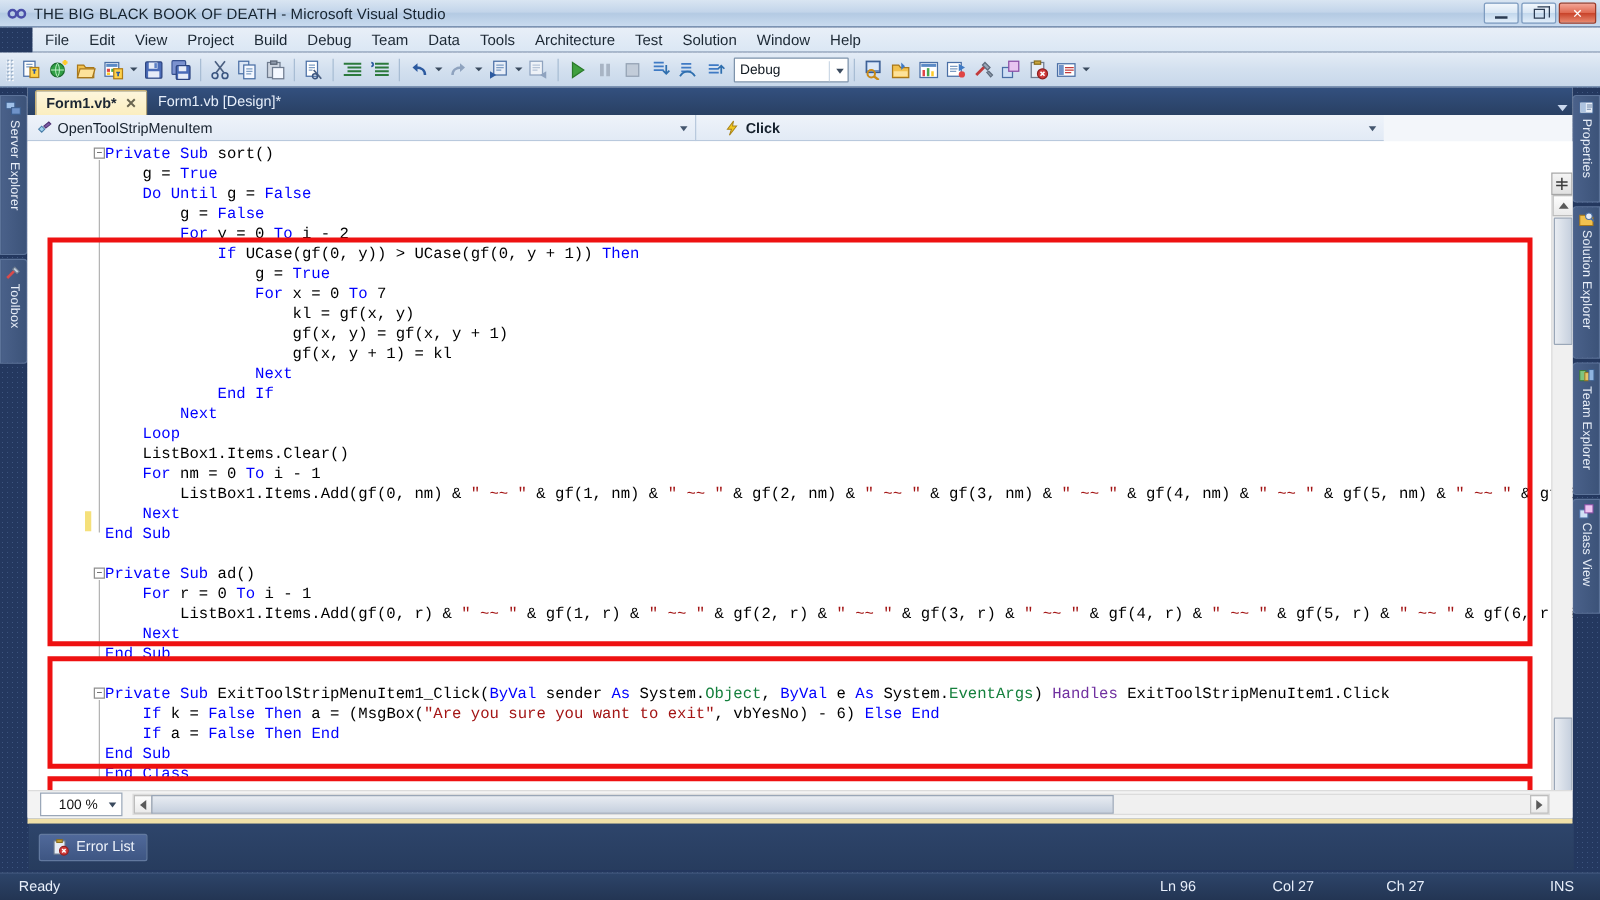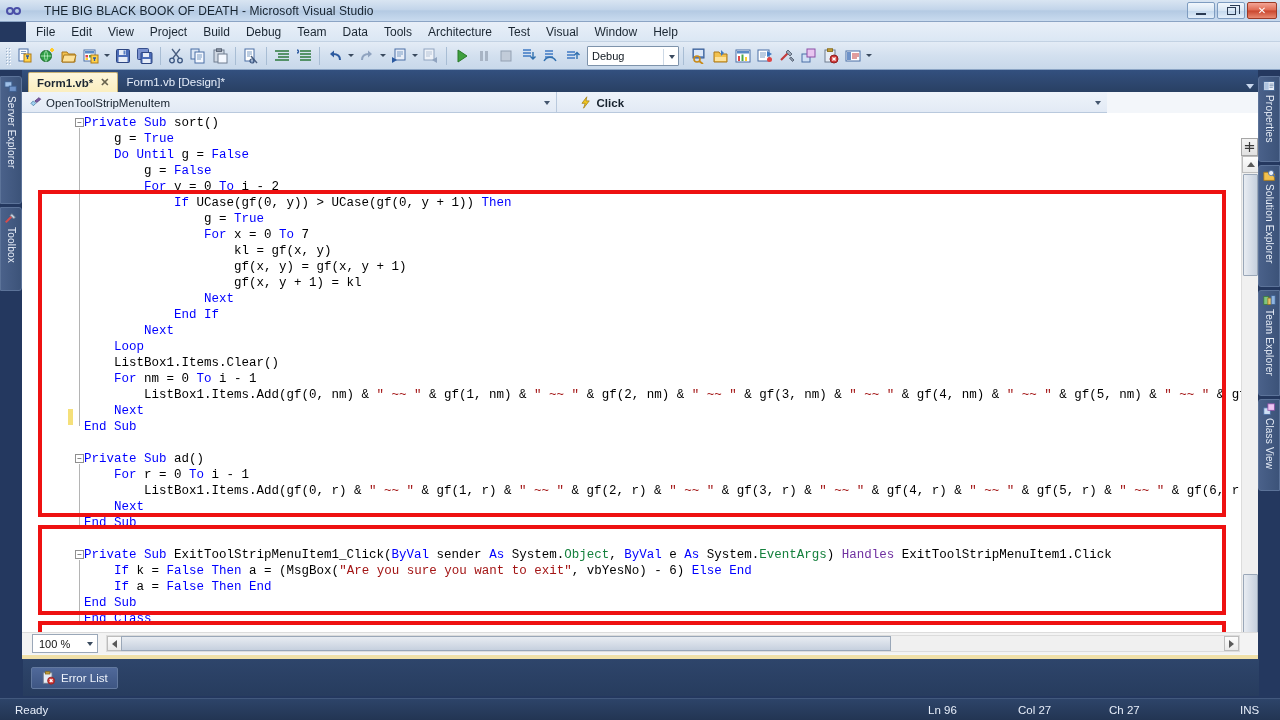--- a/index.html
+++ b/index.html
@@ -19,21 +19,21 @@
     background: linear-gradient(180deg,#d9e5f2 0%,#c3d5ea 45%,#b4cae3 52%,#c9dbef 100%);
     border-bottom: 1px solid #8ba4c4;
     display:flex; align-items:center;
   }
   .vs-logo { width:22px; height:16px; margin-left:5px; position:relative; }
   .vs-logo .loop { position:absolute; top:4px; width:8px; height:8px;
     border:2px solid #4a4fa8; border-radius:50%; }
   .vs-logo .loop.l { left:1px; }
   .vs-logo .loop.r { left:8px; }
   .title-text {
-    font-size:12px; color:#16232f; margin-left:17px; font-weight:400;
+    font-size:12px; color:#16232f; margin-left:0; font-weight:400;
     white-space:nowrap; letter-spacing:.1px;
   }
   .win-btns { position:absolute; right:3px; top:2px; display:flex; gap:2px; }
   .win-btn {
     width:28px; height:17px; border:1px solid #7e9cc0; border-radius:2px;
     background: linear-gradient(180deg,#f2f7fc 0%,#d8e6f4 50%,#c2d7ec 51%,#e2eefa 100%);
     display:flex; align-items:center; justify-content:center;
     font-size:10px; color:#233; position:relative;
   }
   .win-btn.close {
@@ -197,21 +197,21 @@
   }
 
   
   .hrow {
     position:absolute; left:0; top:562px; width:1236px; height:22px;
     background:#f3f3f3; border-top:1px solid #dcdcdc; display:flex; align-items:center;
   }
   .zoombox {
     width:66px; height:19px; margin-left:10px; background:#fff;
     border:1px solid #9aa7b8; display:flex; align-items:center; position:relative;
-    font-size:11px; color:#111; padding-left:6px;
+    font-size:11px; color:#111; padding-left:14px;
   }
   .zoombox .z-arrow { position:absolute; right:4px; top:7px;
     border-left:3px solid transparent; border-right:3px solid transparent;
     border-top:4px solid #3a4a5e; }
   .hscroll {
     flex:1; height:17px; margin:0 18px 0 8px; background:#f0f0f0;
     border:1px solid #dcdcdc; position:relative;
   }
   .hthumb { position:absolute; left:14px; top:0; width:770px; height:15px;
     background: linear-gradient(180deg,#e8ecf2,#c6d0de); border:1px solid #9aa7b8; }
@@ -282,21 +282,21 @@
     <div class="menu-item">Edit</div>
     <div class="menu-item">View</div>
     <div class="menu-item">Project</div>
     <div class="menu-item">Build</div>
     <div class="menu-item">Debug</div>
     <div class="menu-item">Team</div>
     <div class="menu-item">Data</div>
     <div class="menu-item">Tools</div>
     <div class="menu-item">Architecture</div>
     <div class="menu-item">Test</div>
-    <div class="menu-item">Visual</div>
+    <div class="menu-item">Solution</div>
     <div class="menu-item">Window</div>
     <div class="menu-item">Help</div>
   </div>
 
   <div class="toolbar">
     <div class="grip"></div>
 
     <div class="tb-btn">
       <svg class="ic" viewBox="0 0 16 16">
           <rect x="2" y="1" width="9" height="12" fill="#fdfdfd" stroke="#4a6fa5"></rect>

